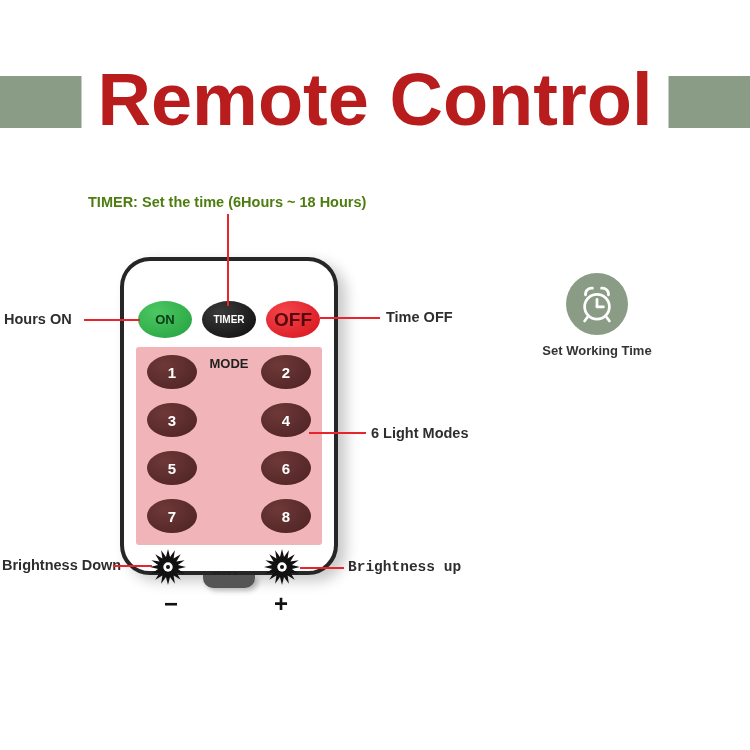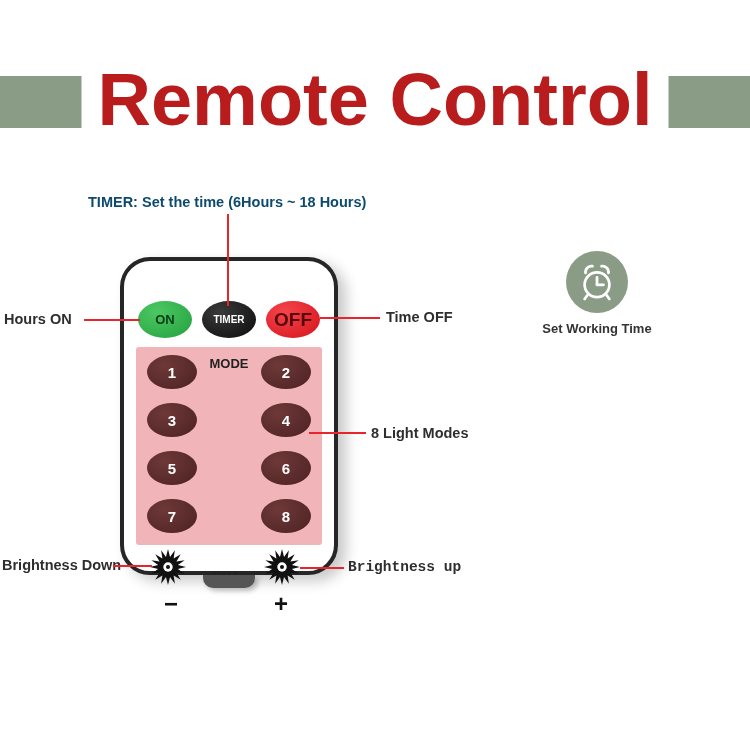--- a/index.html
+++ b/index.html
@@ -7,21 +7,21 @@
   html,body { background:#ffffff; }
   body { font-family:"Liberation Sans", sans-serif; }
   .page { position:relative; width:750px; height:750px; background:#fff; overflow:hidden; }
 
   
   .band { position:absolute; top:76px; left:0; width:750px; height:52px; background:#8a9c85; z-index:1; }
   .title-wrap { position:absolute; top:52px; left:50%; transform:translateX(-50%); background:#fff; padding:0 16px; z-index:2; white-space:nowrap; }
   .title { font-size:74px; font-weight:bold; color:#b91c1c; line-height:96px; }
 
   
-  .note { position:absolute; top:194px; left:88px; font-size:14.5px; font-weight:bold; color:#0c4a6e; z-index:4; }
+  .note { position:absolute; top:194px; left:88px; font-size:14.5px; font-weight:bold; color:#4d7c0f; z-index:4; }
 
   
   .rline { position:absolute; background:#e8252c; z-index:6; }
   #line-timer { left:227px; top:214px; width:2px;  height:92px; }
   #line-on    { left:84px;  top:319px; width:56px; height:2px; }
   #line-off   { left:320px; top:317px; width:60px; height:2px; }
   #line-modes { left:309px; top:432px; width:57px; height:2px; }
   #line-bdown { left:113px; top:565px; width:39px; height:2px; }
   #line-bup   { left:300px; top:567px; width:44px; height:2px; }
 
@@ -59,21 +59,21 @@
 
   
   .dim-row { position:absolute; top:288px; left:26px; right:34px; display:flex; align-items:flex-end; justify-content:space-between; }
   .dim-label { font-size:14px; font-weight:bold; color:#222; }
   .sun { width:36px; height:36px; display:block; }
   .pm-row { position:absolute; top:330px; left:40px; right:46px; display:flex; justify-content:space-between;
             font-size:24px; font-weight:bold; color:#111; line-height:26px; }
 
   
   .feature { position:absolute; width:130px; text-align:center; z-index:4; }
-  #feature-time { left:532px; top:251px; }
+  #feature-time { left:532px; top:273px; }
   #feature-area { left:547px; top:373px; }
   .feature-icon { width:62px; height:62px; border-radius:50%; background:#8a9c85; margin:0 auto;
                   display:flex; align-items:center; justify-content:center; }
   .feature-label { margin-top:8px; font-size:13px; font-weight:bold; color:#333; }
 </style>
 </head>
 <body>
 
 <div class="page">
 
@@ -86,21 +86,21 @@
 
   <div class="rline" id="line-timer"></div>
   <div class="rline" id="line-on"></div>
   <div class="rline" id="line-off"></div>
   <div class="rline" id="line-modes"></div>
   <div class="rline" id="line-bdown"></div>
   <div class="rline" id="line-bup"></div>
 
   <div class="callout" id="co-on">Hours ON</div>
   <div class="callout" id="co-off">Time OFF</div>
-  <div class="callout" id="co-modes">8 Light Modes</div>
+  <div class="callout" id="co-modes">6 Light Modes</div>
   <div class="callout" id="co-bdown">Brightness Down</div>
   <div class="callout" id="co-bup">Brightness up</div>
 
   <div class="remote">
 
     <div class="top-row">
       <div class="pill on">ON</div>
       <div class="pill timer">TIMER</div>
       <div class="pill off">OFF</div>
     </div>

